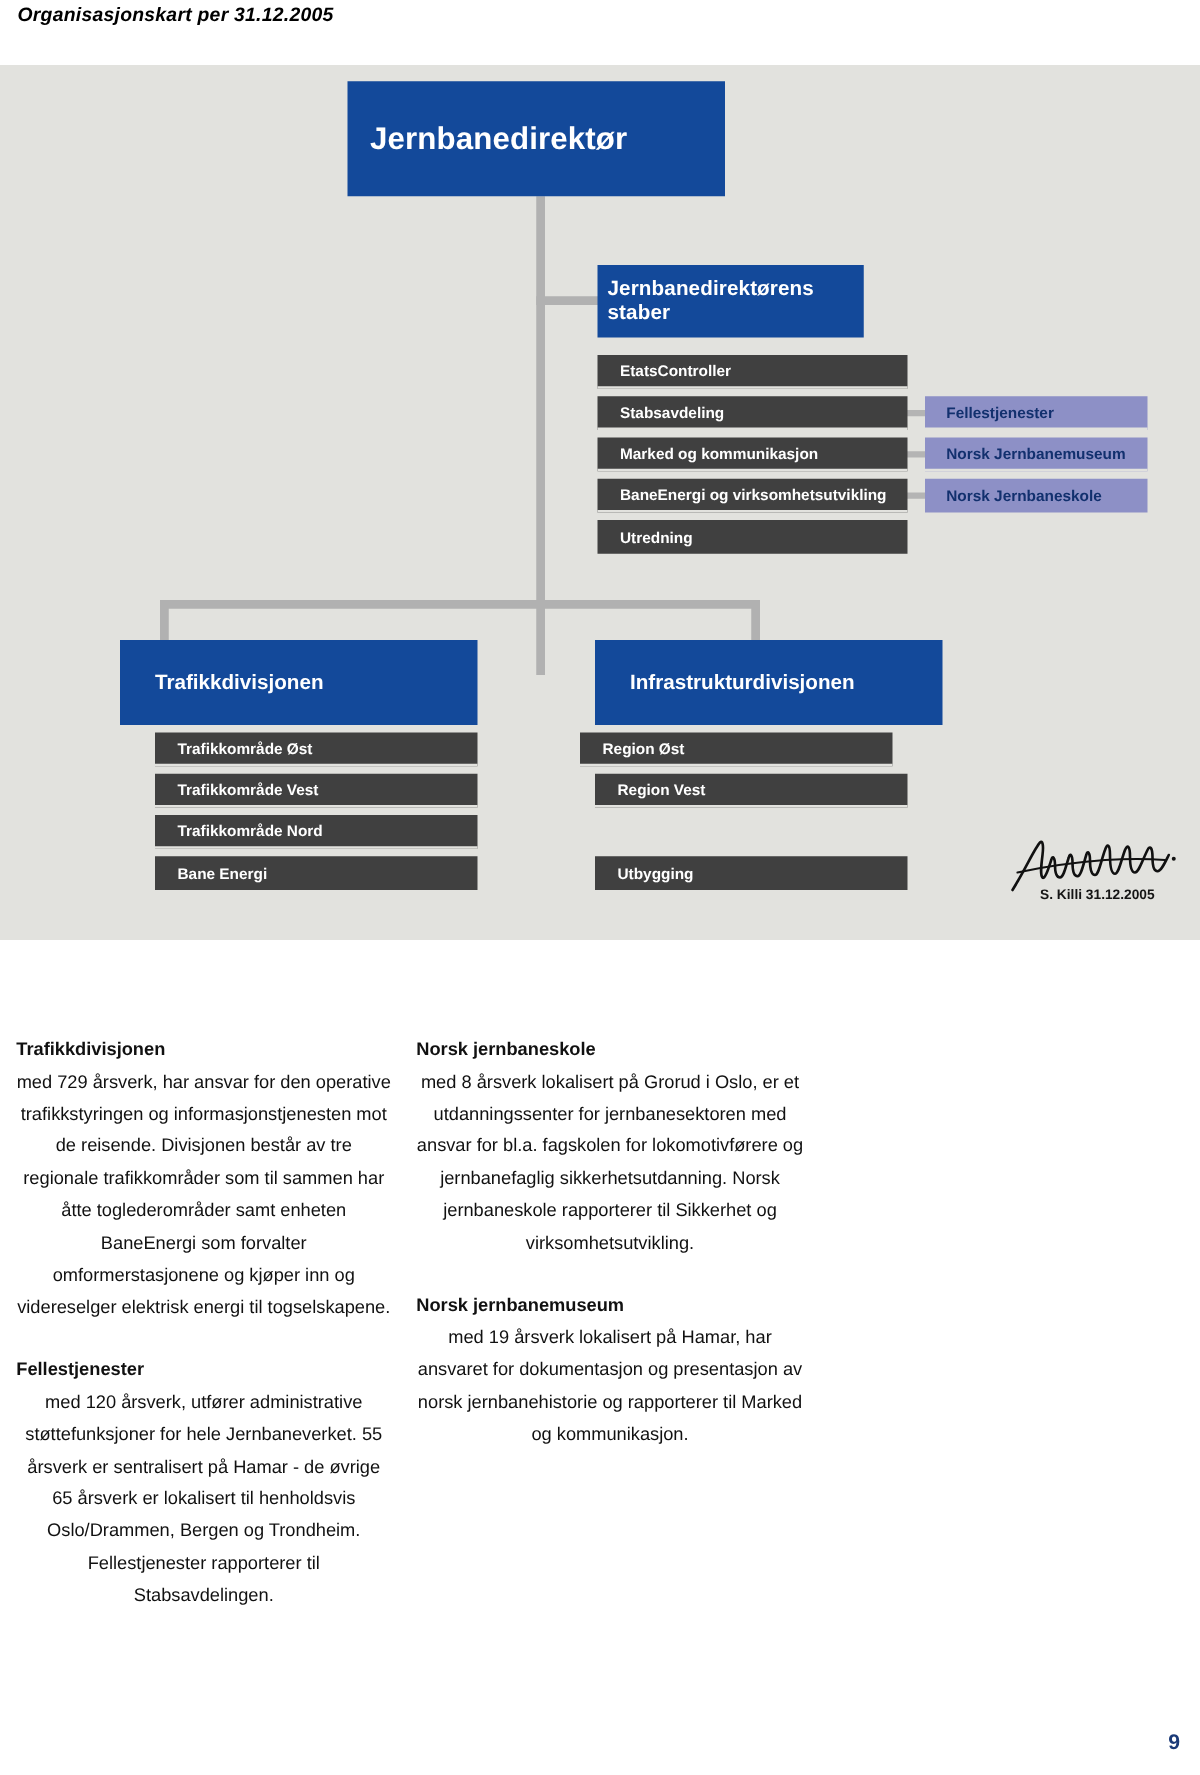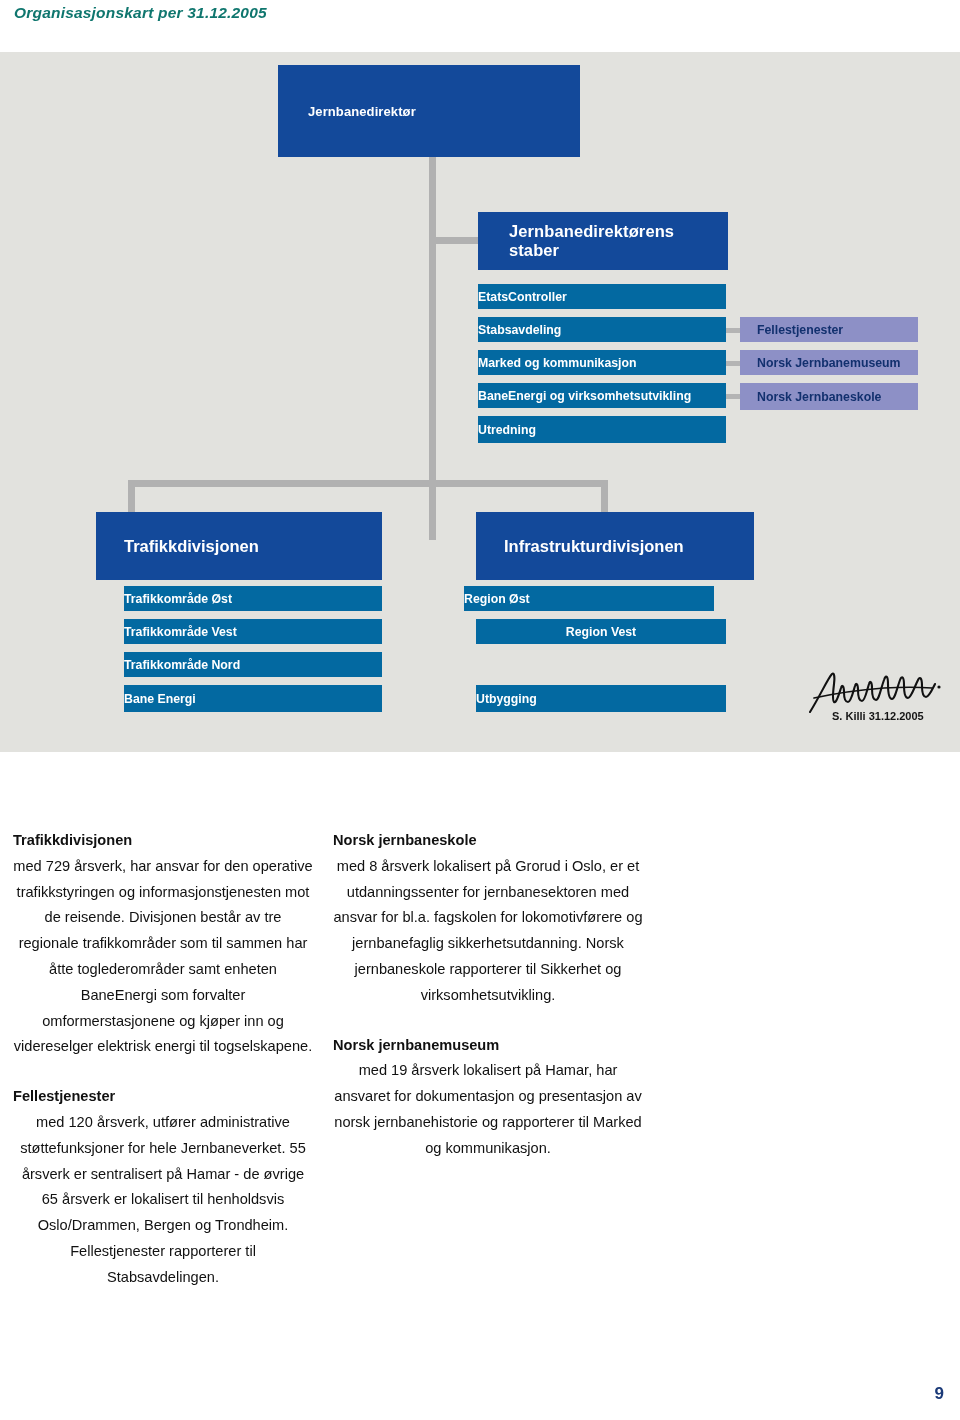--- a/index.html
+++ b/index.html
@@ -9,21 +9,21 @@
     background:#ffffff;
     font-family:"Liberation Sans","DejaVu Sans",sans-serif;
     color:#1a1a1a;
     position:relative;
     overflow:hidden;
   }
   
   #doc-title{
     position:absolute;left:14px;top:4px;
     font-size:15.5px;font-weight:bold;font-style:italic;
-    color:#0f766e;letter-spacing:.2px;
+    color:#000000;letter-spacing:.2px;
     white-space:nowrap;
   }
   
   #chart-panel{
     position:absolute;left:0;top:52px;
     width:960px;height:700px;
     background:#e2e2de;
   }
   
   .conn{position:absolute;background:#b1b1b1;}
@@ -34,33 +34,33 @@
   .box{
     position:absolute;
     box-sizing:border-box;
     color:#ffffff;
     font-weight:bold;
     display:flex;
     align-items:center;
   }
   .box-main{
     background:#13499a;
-    font-size:13px;
-    padding-left:30px;
+    font-size:25px;
+    padding-left:18px;
     letter-spacing:.1px;
   }
   .box-div{
     background:#13499a;
     font-size:16.5px;
     padding-left:28px;
   }
   .box-sub{
-    background:#0369a1;
+    background:#404040;
     font-size:12.3px;
-    padding-left:0;
+    padding-left:18px;
     border-bottom:2px solid #e2e2de;
   }
   .box-sub.last{border-bottom:none;}
   .box-side{
     background:#8d90c6;
     color:#12306e;
     font-size:12.3px;
     font-weight:bold;
     padding-left:17px;
     border-bottom:2px solid #e2e2de;
@@ -104,21 +104,21 @@
   <div class="conn conn-v" style="left:601px;top:428px;height:32px;"></div>
 
   <div class="stub" style="left:724px;top:276px;"></div>
   <div class="stub" style="left:724px;top:309px;"></div>
   <div class="stub" style="left:724px;top:342px;"></div>
 
   <div class="box box-main" style="left:278px;top:13px;width:302px;height:92px;">
     <span>Jernbanedirektør</span>
   </div>
 
-  <div class="box box-main" style="left:478px;top:160px;width:250px;height:58px;font-size:16.5px;padding-left:31px;">
+  <div class="box box-main" style="left:478px;top:160px;width:213px;height:58px;font-size:16.5px;padding-left:8px;">
     <span>Jernbanedirektørens staber</span>
   </div>
 
   <div class="box box-sub" style="left:478px;top:232px;width:248px;height:27px;">
     <span>EtatsController</span>
   </div>
   <div class="box box-sub" style="left:478px;top:265px;width:248px;height:27px;">
     <span>Stabsavdeling</span>
   </div>
   <div class="box box-sub" style="left:478px;top:298px;width:248px;height:27px;">
@@ -156,21 +156,21 @@
   <div class="box box-sub last" style="left:124px;top:633px;width:258px;height:27px;">
     <span>Bane Energi</span>
   </div>
 
   <div class="box box-div" style="left:476px;top:460px;width:278px;height:68px;">
     <span>Infrastrukturdivisjonen</span>
   </div>
   <div class="box box-sub" style="left:464px;top:534px;width:250px;height:27px;">
     <span>Region Øst</span>
   </div>
-  <div class="box box-sub" style="left:476px;top:567px;width:250px;height:27px;justify-content:center;">
+  <div class="box box-sub" style="left:476px;top:567px;width:250px;height:27px;">
     <span>Region Vest</span>
   </div>
   <div class="box box-sub last" style="left:476px;top:633px;width:250px;height:27px;">
     <span>Utbygging</span>
   </div>
 
   <div id="signature-block" style="top:616px;">
     <svg id="signature-mark" width="140" height="48" viewBox="0 0 140 48" fill="none">
       <path d="M4 44 C14 28, 22 10, 26 6 C28 4, 29 8, 28 16 C27 24, 26 32, 28 34
                C30 36, 33 26, 35 20 C36 16, 38 18, 38 24 C38 30, 39 34, 42 34

